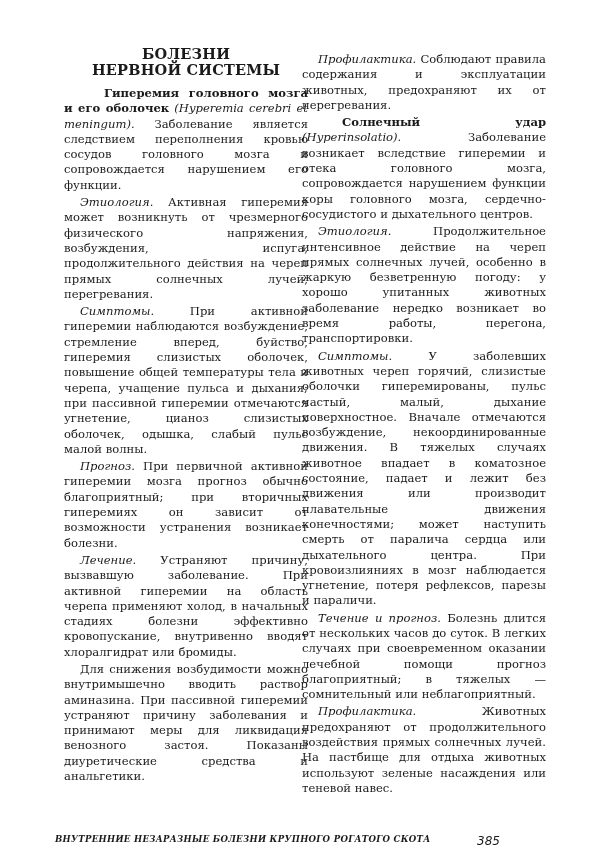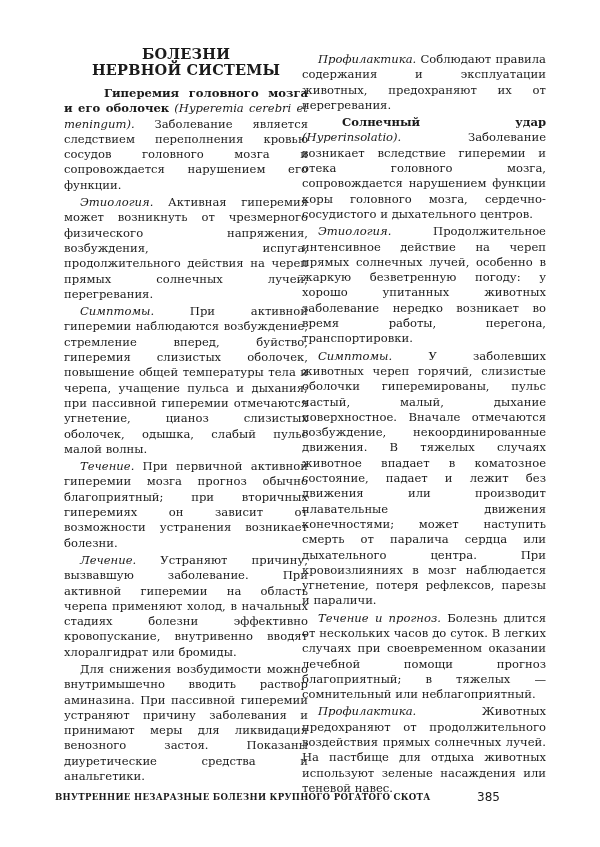--- a/index.html
+++ b/index.html
@@ -6,21 +6,21 @@
   body { width: 600px; height: 847px; position: relative; overflow: hidden;
          font-family: "DejaVu Serif", "Liberation Serif", serif; color: #1a1a1a; }
   .page { position: absolute; left: 0; top: 0; width: 548px; height: 847px; }
   .col { position: absolute; top: 46px; width: 244px; font-size: 11.6px; line-height: 15.3px; }
   .col.left { left: 64px; }
   .col.right { left: 302px; top: 52px; }
   .col p { margin: 0 0 2px 0; text-indent: 16px; text-align: justify; hyphens: auto; }
   .title { text-align: center; font-weight: bold; font-size: 14.5px; line-height: 16px; margin: 0 0 8px 0; letter-spacing: 0.2px; }
   .bold { font-weight: bold; margin-left: 24px; }
   .it { font-style: italic; }
-  .footer { position: absolute; left: 55px; right: 48px; top: 790px; display: flex; justify-content: space-between; align-items: center; }
+  .footer { position: absolute; left: 55px; right: 48px; top: 834px; display: flex; justify-content: space-between; align-items: flex-start; font-style: italic; }
   .footer-title { font-size: 8.6px; font-weight: bold; letter-spacing: 0.3px; }
   .page-num { font-size: 12px; font-family: "DejaVu Sans", "Liberation Sans", sans-serif; }
 </style>
 </head>
 <body>
 
 <div class="page">
 
   <div class="col left">
     <div class="title">
@@ -36,21 +36,21 @@
     <p>
       <span class="it">Этиология.</span><span> Активная гиперемия может возникнуть от чрезмерного физического напряжения, возбуждения, испуга, продолжительного действия на череп прямых солнечных лучей, перегревания.</span>
     </p>
 
 
     <p>
       <span class="it">Симптомы.</span><span> При активной гиперемии наблюдаются возбуждение, стремление вперед, буйство, гиперемия слизистых оболочек, повышение общей температуры тела и черепа, учащение пульса и дыхания; при пассивной гиперемии отмечаются угнетение, цианоз слизистых оболочек, одышка, слабый пульс малой волны.</span>
     </p>
 
     <p>
-      <span class="it">Течение.</span><span> При первичной активной гиперемии мозга прогноз обычно благоприятный; при вторичных гиперемиях он зависит от возможности устранения возникает болезни.</span>
+      <span class="it">Прогноз.</span><span> При первичной активной гиперемии мозга прогноз обычно благоприятный; при вторичных гиперемиях он зависит от возможности устранения возникает болезни.</span>
     </p>
 
     <p>
       <span class="it">Лечение.</span><span> Устраняют причину, вызвавшую заболевание. При активной гиперемии на область черепа применяют холод, в начальных стадиях болезни эффективно кровопускание, внутривенно вводят хлоралгидрат или бромиды.</span>
     </p>
 
     <p>
       <span>Для снижения возбудимости можно внутримышечно вводить раствор аминазина. При пассивной гиперемии устраняют причину заболевания и принимают меры для ликвидация венозного застоя. Показаны диуретические средства и анальгетики.</span>
     </p>
   </div>

